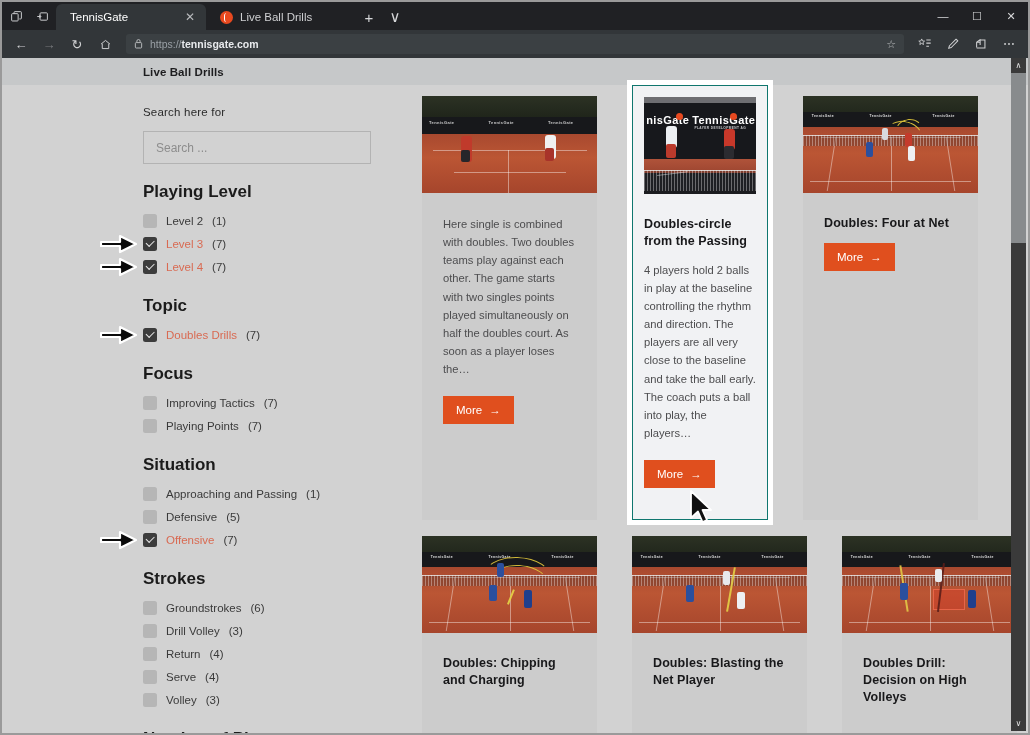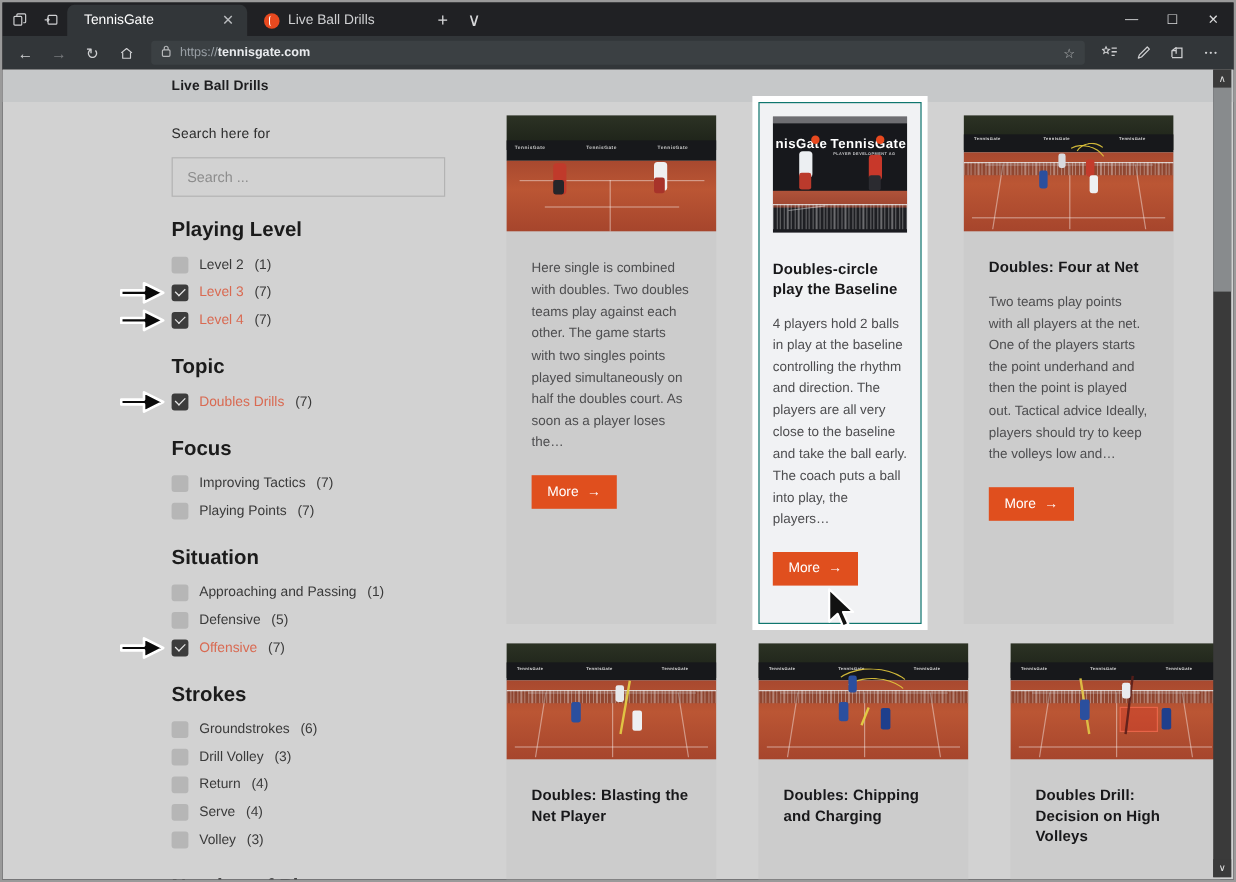--- a/index.html
+++ b/index.html
@@ -422,21 +422,21 @@
       <div class="tgtext" style="left:45%;top:30%;font-size:3.2px;color:#c9c9cc">PLAYER DEVELOPMENT AG</div>
       <div style="position:absolute;left:0;right:0;top:64%;bottom:22%;background:linear-gradient(#b0533a,#9c4530)"></div>
       <div class="net" style="top:75%;height:22%"></div>
       <div class="line" style="left:12%;top:78%;width:28%;height:1px;transform:rotate(-7deg)"></div>
       <div class="p" style="left:20%;top:30%;width:11px;height:22px;background:#eceff2;border-radius:3px"></div>
       <div class="p" style="left:20%;top:48%;width:10px;height:14px;background:#bb3a2c"></div>
       <div class="p" style="left:71%;top:33%;width:11px;height:21px;background:#c8382a;border-radius:3px"></div>
       <div class="p" style="left:71%;top:50%;width:10px;height:13px;background:#2b2b30"></div>
     </div>
               </div>
-              <div class="card-body"><div class="card-title">Doubles-circle play the Baseline</div><div class="card-desc">4 players hold 2 balls in play at the baseline controlling the rhythm and direction. The players are all very close to the baseline and take the ball early. The coach puts a ball into play, the players…</div><button class="more-btn">
+              <div class="card-body"><div class="card-title">Doubles-circle from the Passing</div><div class="card-desc">4 players hold 2 balls in play at the baseline controlling the rhythm and direction. The players are all very close to the baseline and take the ball early. The coach puts a ball into play, the players…</div><button class="more-btn">
                   <span>More</span>
                   <span>→</span>
                 </button></div>
             </div>
             <div class="card">
               <div class="card-thumb">
                 <div class="ph">
       <div class="sky"></div>
       <div class="banner" style="top:16%;height:16%"></div>
       <div class="clay" style="top:32%"></div>
@@ -450,52 +450,27 @@
       <div class="tgtext" style="left:38%;top:19%;font-size:3.4px;opacity:.85">TennisGate</div>
       <div class="tgtext" style="left:74%;top:19%;font-size:3.4px;opacity:.85">TennisGate</div>
       <div class="trail" style="left:46%;top:26%;width:22%;height:34%;transform:rotate(14deg)"></div>
        <div class="trail" style="left:52%;top:24%;width:18%;height:36%;transform:rotate(-8deg)"></div>
        <div class="p" style="left:36%;top:47%;width:7px;height:15px;background:#2b4f9e;border-radius:2px"></div>
        <div class="p" style="left:58%;top:38%;width:7px;height:14px;background:#c43b2c;border-radius:2px"></div>
        <div class="p" style="left:60%;top:52%;width:7px;height:15px;background:#eef0f2;border-radius:2px"></div>
        <div class="p" style="left:45%;top:33%;width:6px;height:12px;background:#d9dade;border-radius:2px"></div>
     </div>
               </div>
-              <div class="card-body"><div class="card-title">Doubles: Four at Net</div><div class="card-desc">Two teams play points with all players at the net. One of the players starts the point underhand and then the point is played out. Tactical advice Ideally, players should try to keep the volleys low and…</div><button class="more-btn">
+              <div class="card-body"><div class="card-title">Doubles: Four at Net</div><button class="more-btn">
                   <span>More</span>
                   <span>→</span>
                 </button></div>
             </div>
           </div>
         <div class="row row2" id="row2">
-            <div class="card">
-              <div class="card-thumb">
-                <div class="ph">
-      <div class="sky"></div>
-      <div class="banner" style="top:16%;height:16%"></div>
-      <div class="clay" style="top:32%"></div>
-      <div class="line" style="left:10%;right:10%;top:42%;height:1px"></div>
-      <div class="line" style="left:4%;right:4%;top:88%;height:1px"></div>
-      <div class="line" style="left:16%;top:42%;bottom:2%;width:1px;transform:skewX(-9deg)"></div>
-      <div class="line" style="left:84%;top:42%;bottom:2%;width:1px;transform:skewX(9deg)"></div>
-      <div class="line" style="left:50%;top:42%;bottom:2%;width:1px"></div>
-      <div class="net" style="top:40%;height:11px"></div>
-      <div class="tgtext" style="left:5%;top:19%;font-size:3.4px;opacity:.85">TennisGate</div>
-      <div class="tgtext" style="left:38%;top:19%;font-size:3.4px;opacity:.85">TennisGate</div>
-      <div class="tgtext" style="left:74%;top:19%;font-size:3.4px;opacity:.85">TennisGate</div>
-      <div class="line" style="left:56%;top:32%;width:2px;height:46%;background:rgba(228,208,70,.9);transform:rotate(10deg)"></div>
-       <div class="p" style="left:31%;top:50%;width:8px;height:17px;background:#2b4f9e;border-radius:2px"></div>
-       <div class="p" style="left:52%;top:36%;width:7px;height:14px;background:#e7e9ec;border-radius:2px"></div>
-       <div class="p" style="left:60%;top:58%;width:8px;height:17px;background:#eef0f2;border-radius:2px"></div>
-    </div>
-              </div>
-              <div class="card-body">
-                <div class="card-title">Doubles: Blasting the Net Player</div>
-              </div>
-            </div>
             <div class="card">
               <div class="card-thumb">
                 <div class="ph">
       <div class="sky"></div>
       <div class="banner" style="top:16%;height:16%"></div>
       <div class="clay" style="top:32%"></div>
       <div class="line" style="left:10%;right:10%;top:42%;height:1px"></div>
       <div class="line" style="left:4%;right:4%;top:88%;height:1px"></div>
       <div class="line" style="left:16%;top:42%;bottom:2%;width:1px;transform:skewX(-9deg)"></div>
       <div class="line" style="left:84%;top:42%;bottom:2%;width:1px;transform:skewX(9deg)"></div>
@@ -524,20 +499,45 @@
       <div class="clay" style="top:32%"></div>
       <div class="line" style="left:10%;right:10%;top:42%;height:1px"></div>
       <div class="line" style="left:4%;right:4%;top:88%;height:1px"></div>
       <div class="line" style="left:16%;top:42%;bottom:2%;width:1px;transform:skewX(-9deg)"></div>
       <div class="line" style="left:84%;top:42%;bottom:2%;width:1px;transform:skewX(9deg)"></div>
       <div class="line" style="left:50%;top:42%;bottom:2%;width:1px"></div>
       <div class="net" style="top:40%;height:11px"></div>
       <div class="tgtext" style="left:5%;top:19%;font-size:3.4px;opacity:.85">TennisGate</div>
       <div class="tgtext" style="left:38%;top:19%;font-size:3.4px;opacity:.85">TennisGate</div>
       <div class="tgtext" style="left:74%;top:19%;font-size:3.4px;opacity:.85">TennisGate</div>
+      <div class="line" style="left:56%;top:32%;width:2px;height:46%;background:rgba(228,208,70,.9);transform:rotate(10deg)"></div>
+       <div class="p" style="left:31%;top:50%;width:8px;height:17px;background:#2b4f9e;border-radius:2px"></div>
+       <div class="p" style="left:52%;top:36%;width:7px;height:14px;background:#e7e9ec;border-radius:2px"></div>
+       <div class="p" style="left:60%;top:58%;width:8px;height:17px;background:#eef0f2;border-radius:2px"></div>
+    </div>
+              </div>
+              <div class="card-body">
+                <div class="card-title">Doubles: Blasting the Net Player</div>
+              </div>
+            </div>
+            <div class="card">
+              <div class="card-thumb">
+                <div class="ph">
+      <div class="sky"></div>
+      <div class="banner" style="top:16%;height:16%"></div>
+      <div class="clay" style="top:32%"></div>
+      <div class="line" style="left:10%;right:10%;top:42%;height:1px"></div>
+      <div class="line" style="left:4%;right:4%;top:88%;height:1px"></div>
+      <div class="line" style="left:16%;top:42%;bottom:2%;width:1px;transform:skewX(-9deg)"></div>
+      <div class="line" style="left:84%;top:42%;bottom:2%;width:1px;transform:skewX(9deg)"></div>
+      <div class="line" style="left:50%;top:42%;bottom:2%;width:1px"></div>
+      <div class="net" style="top:40%;height:11px"></div>
+      <div class="tgtext" style="left:5%;top:19%;font-size:3.4px;opacity:.85">TennisGate</div>
+      <div class="tgtext" style="left:38%;top:19%;font-size:3.4px;opacity:.85">TennisGate</div>
+      <div class="tgtext" style="left:74%;top:19%;font-size:3.4px;opacity:.85">TennisGate</div>
       <div class="zone" style="left:52%;top:54%;width:18%;height:22%"></div>
        <div class="line" style="left:35%;top:30%;width:2px;height:48%;background:rgba(226,200,70,.9);transform:rotate(-9deg)"></div>
        <div class="line" style="left:56%;top:28%;width:2px;height:50%;background:rgba(90,30,25,.9);transform:rotate(7deg)"></div>
        <div class="p" style="left:33%;top:48%;width:8px;height:17px;background:#2b4f9e;border-radius:2px"></div>
        <div class="p" style="left:53%;top:34%;width:7px;height:13px;background:#e9ebee;border-radius:2px"></div>
        <div class="p" style="left:72%;top:56%;width:8px;height:18px;background:#1f3f8c;border-radius:2px"></div>
     </div>
               </div>
               <div class="card-body">
                 <div class="card-title">Doubles Drill: Decision on High Volleys</div>

